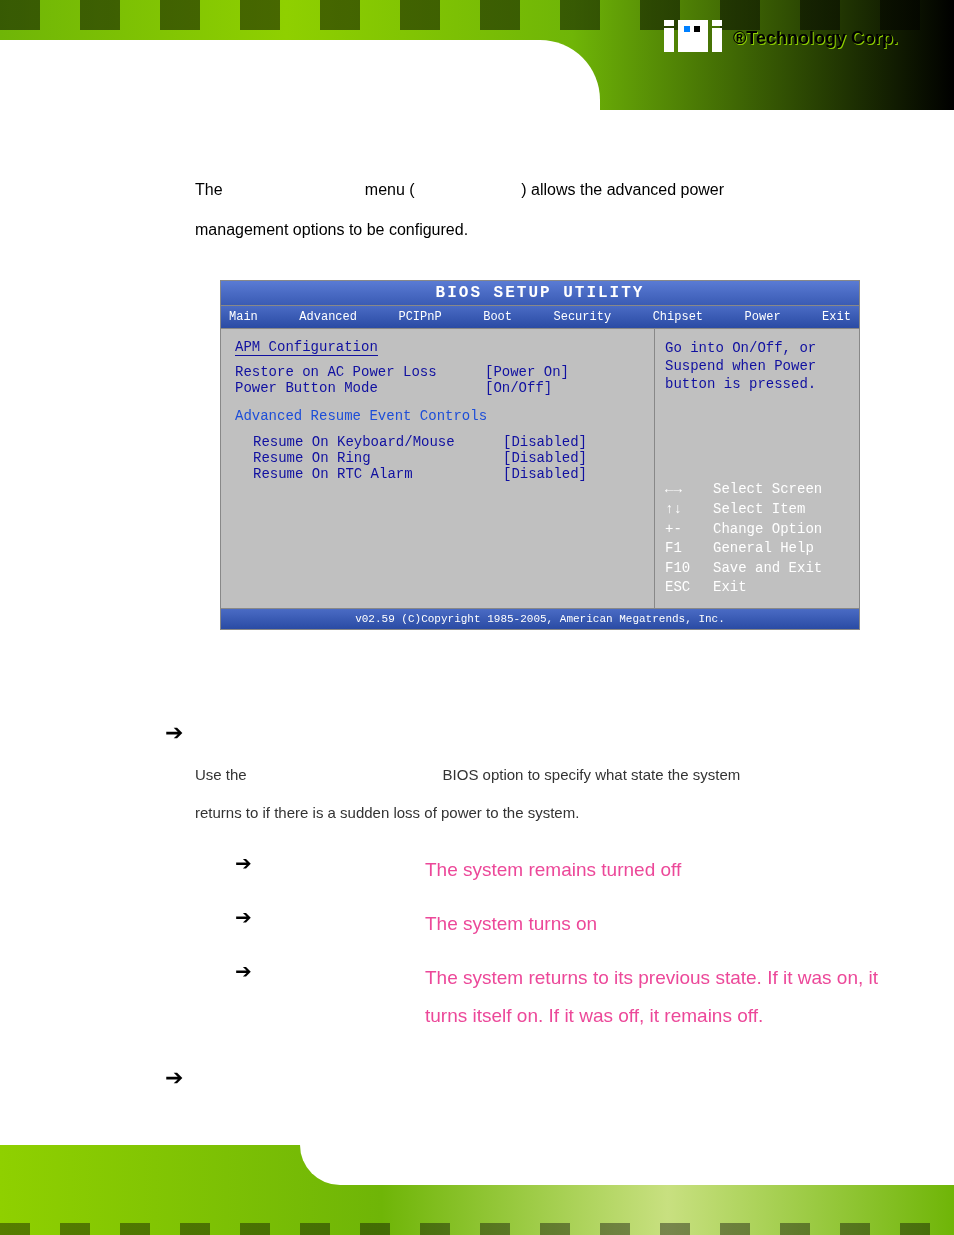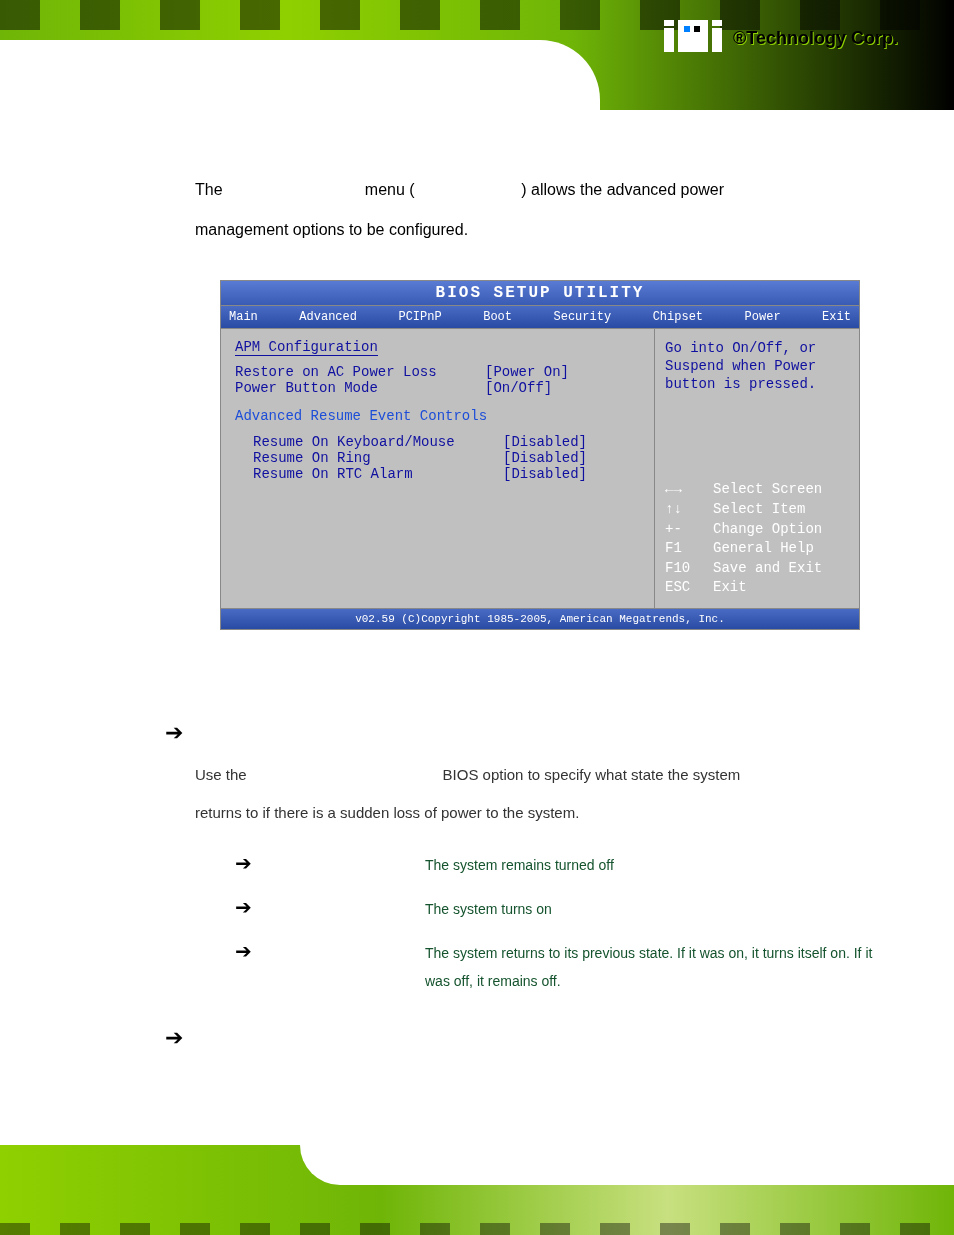--- a/index.html
+++ b/index.html
@@ -26,21 +26,21 @@
   .bios-right .keys { color: #fff; line-height: 1.4; }
   .bios-right .keys .krow { display: flex; }
   .bios-right .keys .krow .k { width: 48px; }
   .bios-footer { background: linear-gradient(#4a6bc4, #2a4ba4); color: #fff; font-family: "Courier New", monospace; font-size: 11px; text-align: center; padding: 4px 0; border: 1px solid #888; border-top: none; }
   .arrow-section { margin-top: 90px; }
   .arrow-head { font-size: 22px; color: #000; margin-left: -30px; }
   .option-text { font-size: 15px; color: #333; line-height: 2.5; text-align: justify; margin-top: 10px; }
   .opt-list { margin-top: 20px; }
   .opt-row { display: flex; align-items: flex-start; margin-bottom: 16px; }
   .opt-row .arr { width: 40px; font-size: 20px; padding-left: 40px; }
-  .opt-row .desc { flex: 1; font-size: 14px; color: #14532d; line-height: 2; padding-left: 190px; }
+  .opt-row .desc { flex: 1; font-size: 19px; color: #ec4899; line-height: 2; padding-left: 190px; }
   .arrow-head2 { font-size: 22px; color: #000; margin-left: -30px; margin-top: 30px; }
   .banner-bottom { position: absolute; bottom: 0; left: 0; width: 954px; height: 90px; background: linear-gradient(90deg, #8fd000 0%, #6fb507 40%, #c8e080 70%, #6fb507 100%); }
   .banner-bottom::before { content: ""; position: absolute; top: 0; left: 300px; width: 654px; height: 40px; background: #fff; border-radius: 0 0 0 60px; }
   .banner-bottom::after { content: ""; position: absolute; bottom: 0; left: 0; width: 954px; height: 12px; background: repeating-linear-gradient(90deg, rgba(0,0,0,0.4) 0 30px, transparent 30px 60px); }
 </style>
 </head>
 <body>
 
 <div class="banner-top">
   <div class="logo-icon">

